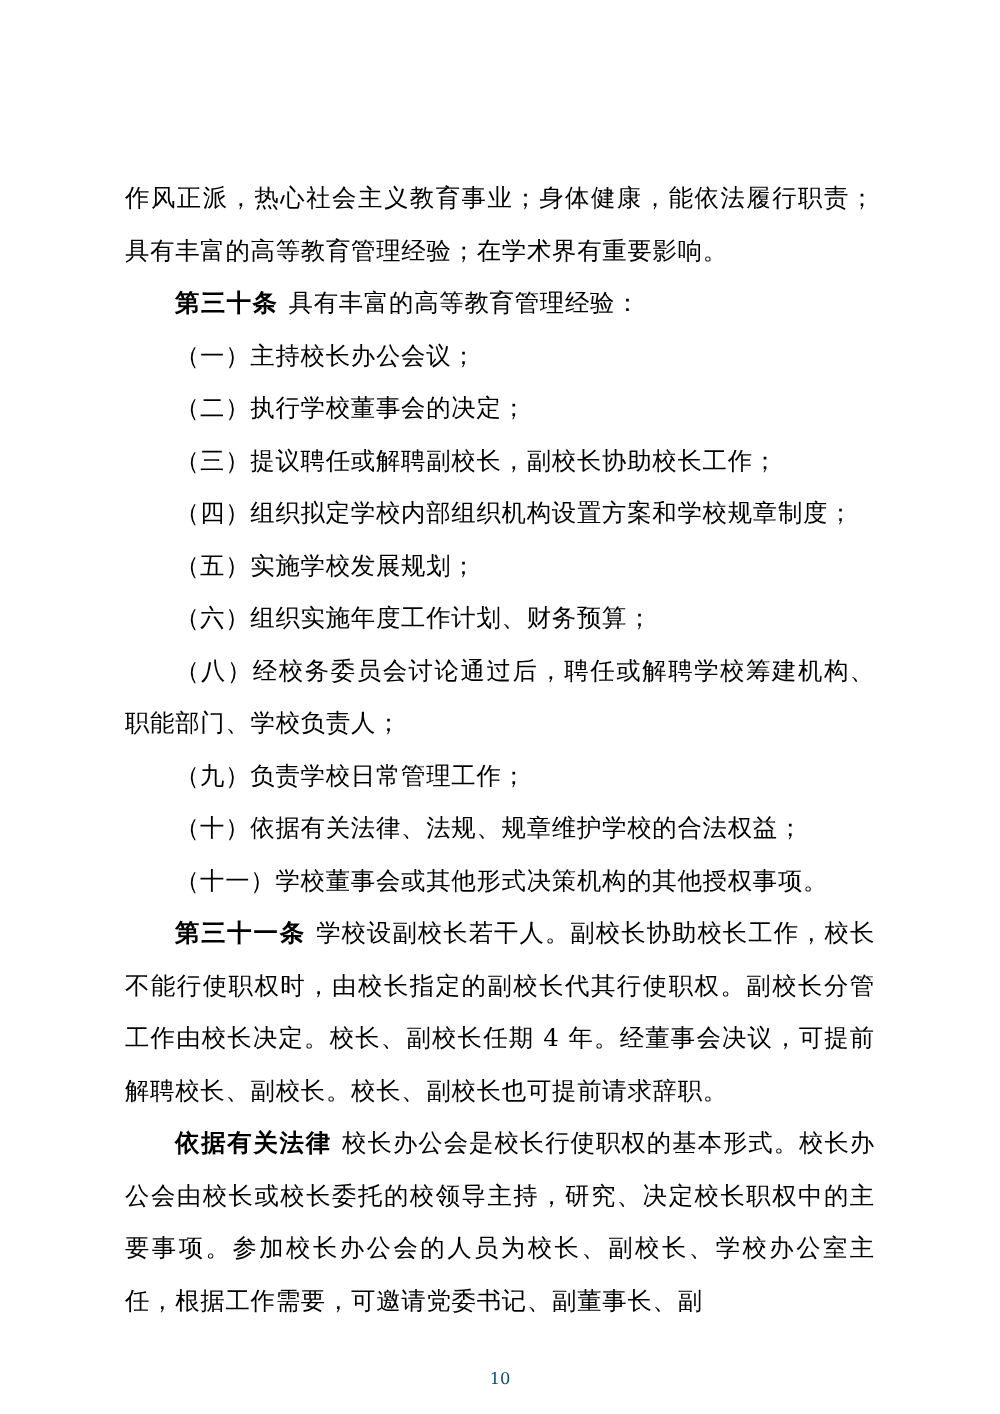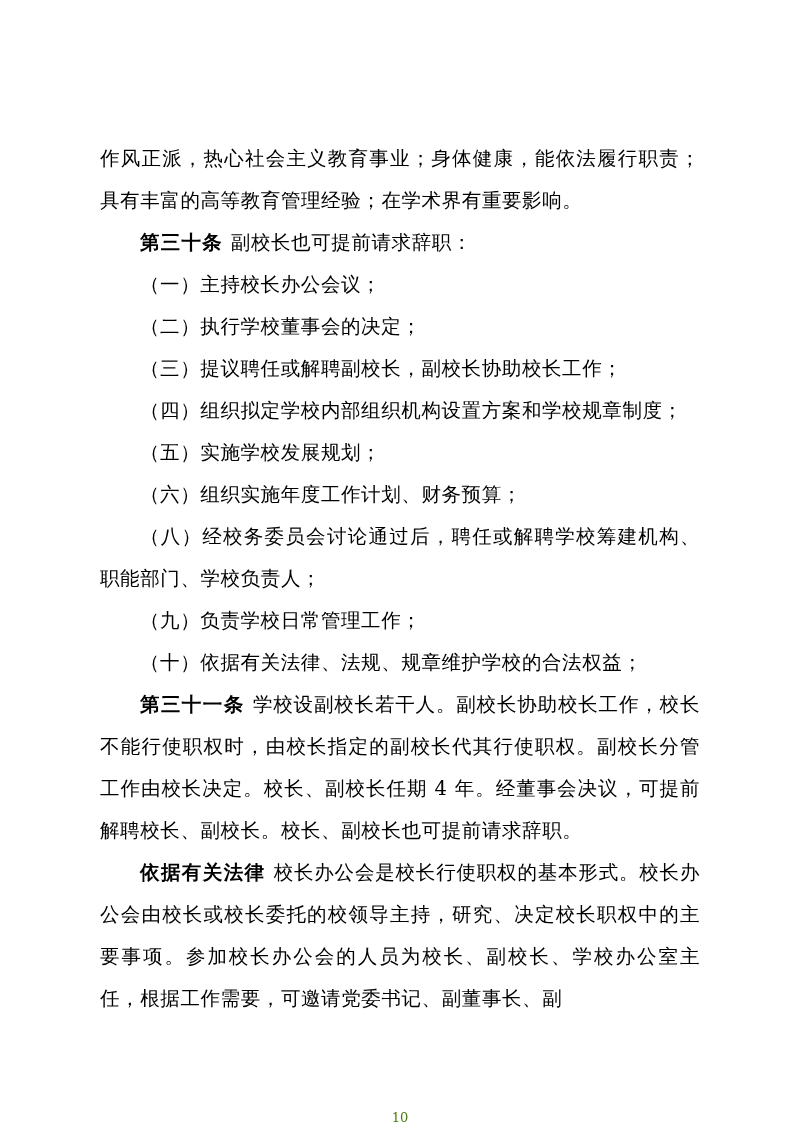--- a/index.html
+++ b/index.html
@@ -42,40 +42,40 @@
     letter-spacing: 1.2px;
   }
   .art-gap {
     display: inline-block;
     width: 8px;
   }
   .page-number {
     position: absolute;
     left: 0;
     right: 0;
-    bottom: 48px;
+    bottom: 62px;
     text-align: center;
     font-size: 13px;
     font-family: "DejaVu Serif", "Liberation Serif", serif;
-    color: #4d7c0f;
+    color: #0c4a6e;
   }
 </style>
 </head>
 <body>
 
 <div class="page">
 
   <div class="doc-body">
 
     <p class="para">
       <span>作风正派，热心社会主义教育事业；身体健康，能依法履行职责；具有丰富的高等教育管理经验；在学术界有重要影响。</span>
     </p>
 
     <p class="para indent">
-      <span class="art-head">第三十条</span><span class="art-gap"></span><span>副校长也可提前请求辞职：</span>
+      <span class="art-head">第三十条</span><span class="art-gap"></span><span>具有丰富的高等教育管理经验：</span>
     </p>
 
     <p class="para indent">
       <span>（一）主持校长办公会议；</span>
     </p>
 
     <p class="para indent">
       <span>（二）执行学校董事会的决定；</span>
     </p>
 
@@ -101,20 +101,23 @@
     </p>
 
     <p class="para indent">
       <span>（九）负责学校日常管理工作；</span>
     </p>
 
     <p class="para indent">
       <span>（十）依据有关法律、法规、规章维护学校的合法权益；</span>
     </p>
 
+    <p class="para indent">
+      <span>（十一）学校董事会或其他形式决策机构的其他授权事项。</span>
+    </p>
 
     <p class="para indent">
       <span class="art-head">第三十一条</span><span class="art-gap"></span><span>学校设副校长若干人。副校长协助校长工作，校长不能行使职权时，由校长指定的副校长代其行使职权。副校长分管工作由校长决定。校长、副校长任期 4 年。经董事会决议，可提前解聘校长、副校长。校长、副校长也可提前请求辞职。</span>
     </p>
 
     <p class="para indent">
       <span class="art-head">依据有关法律</span><span class="art-gap"></span><span>校长办公会是校长行使职权的基本形式。校长办公会由校长或校长委托的校领导主持，研究、决定校长职权中的主要事项。参加校长办公会的人员为校长、副校长、学校办公室主任，根据工作需要，可邀请党委书记、副董事长、副</span>
     </p>
 
   </div>

